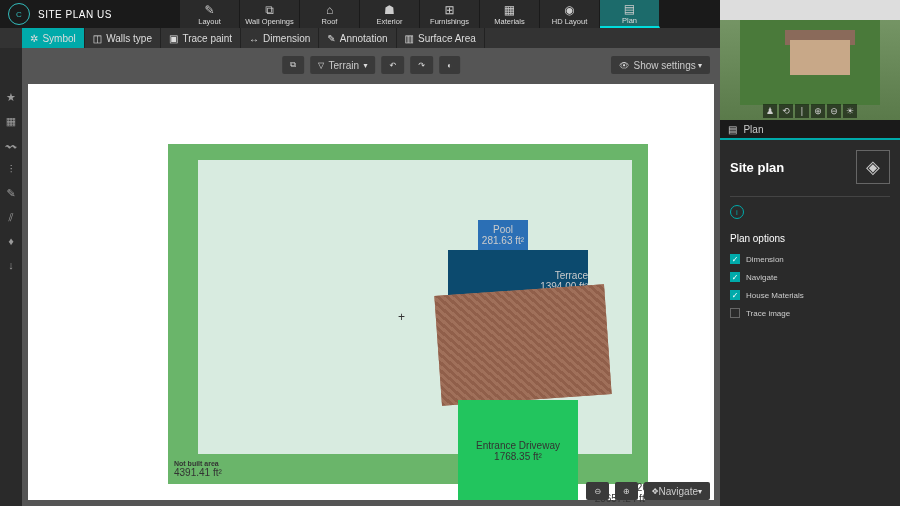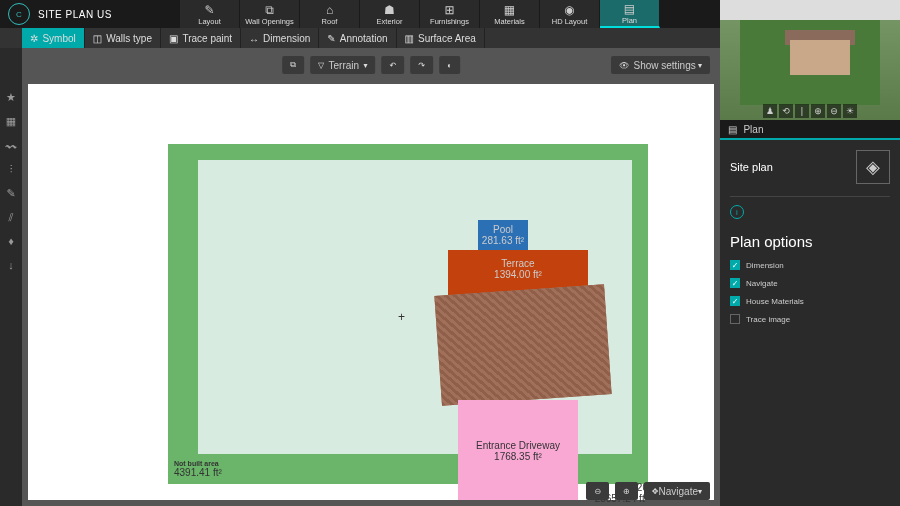--- a/index.html
+++ b/index.html
@@ -22,47 +22,47 @@
 .searchrow{position:absolute;top:48px;left:22px;width:110px;height:16px;background:#4a4a4a;border-radius:8px;display:flex;align-items:center;padding:0 6px}
 .searchrow input{background:none;border:none;outline:none;font-size:8px;color:#ccc;flex:1}
 .catalog{position:absolute;top:68px;left:22px;width:110px;height:14px;background:#0aa;display:flex;align-items:center;padding:0 4px;font-size:8px;color:#fff;cursor:pointer}
 .lefttools{position:absolute;top:84px;left:0;width:22px;bottom:0;background:#2a2a2a;display:flex;flex-direction:column;align-items:center;padding-top:6px;gap:10px}
 .lefttools .lt{width:14px;height:14px;font-size:11px;color:#999;cursor:pointer;display:flex;align-items:center;justify-content:center}
 .canvas{position:absolute;top:48px;left:22px;right:180px;bottom:0;background:#555}
 .paper{position:absolute;top:36px;left:6px;right:6px;bottom:6px;background:#fff}
 .lot{position:absolute;top:60px;left:140px;width:480px;height:340px;background:#6ab56a}
 .inner{position:absolute;top:16px;left:30px;right:16px;bottom:30px;background:#d8ebe0}
 .pool{position:absolute;top:60px;left:280px;width:50px;height:30px;background:#2b6fb5;color:#fff;font-size:6px;text-align:center;padding-top:4px}
-.terrace{position:absolute;top:90px;left:250px;width:140px;height:50px;background:#c2410c;color:#fff;font-size:7px;text-align:center;padding-top:8px}
+.terrace{position:absolute;top:90px;left:250px;width:140px;height:50px;background:#0c4a6e;color:#fff;font-size:7px;text-align:right;padding-top:20px}
 .roof{position:absolute;top:130px;left:240px;width:170px;height:110px;background:#a0705a;background-image:repeating-linear-gradient(45deg,#905f4a 0 3px,#a0705a 3px 6px);transform:rotate(-4deg)}
-.drive{position:absolute;top:240px;left:260px;width:120px;height:100px;background:#f9a8d4;color:#333;font-size:7px;text-align:center;padding-top:40px}
+.drive{position:absolute;top:240px;left:260px;width:120px;height:100px;background:#22c55e;color:#333;font-size:7px;text-align:center;padding-top:40px}
 .nba{position:absolute;bottom:6px;left:6px;font-size:7px;color:#333}
 .nba b{display:block;font-size:7px;color:#333}
 .lotlbl{position:absolute;bottom:-20px;right:0;font-size:7px;color:#333;text-align:right}
 .cross{position:absolute;top:150px;left:200px;font-size:12px;color:#333}
 .topctrl{position:absolute;top:8px;left:50%;transform:translateX(-50%);display:flex;gap:6px}
 .tcbtn{background:#3a3a3a;height:18px;display:flex;align-items:center;padding:0 8px;font-size:8px;color:#ddd;cursor:pointer;border-radius:2px}
 .showset{position:absolute;top:8px;right:10px}
 .bottomctrl{position:absolute;bottom:6px;right:10px;display:flex;gap:6px}
 .rightpanel{position:absolute;top:0;right:0;width:180px;bottom:0;background:#2a2a2a;display:flex;flex-direction:column}
 .preview{height:120px;background:#6a8a5a;position:relative;background-image:linear-gradient(#7a9a6a,#5a7a4a)}
 .preview .sky{position:absolute;top:0;left:0;right:0;height:20px;background:#ddd}
 .preview .ground{position:absolute;top:20px;left:20px;right:20px;bottom:15px;background:#4a7a3a}
 .preview .house{position:absolute;top:40px;left:70px;width:60px;height:35px;background:#c8a888}
 .preview .hroof{position:absolute;top:30px;left:65px;width:70px;height:15px;background:#8a6a5a}
 .previewtools{position:absolute;bottom:2px;left:50%;transform:translateX(-50%);display:flex;gap:2px}
 .previewtools .pt{width:14px;height:14px;background:rgba(0,0,0,.5);font-size:9px;display:flex;align-items:center;justify-content:center;cursor:pointer}
 .tabrow{height:20px;background:#1a1a1a;display:flex;align-items:center;padding:0 8px;gap:6px;border-bottom:2px solid #0aa}
 .tabrow .tic{font-size:10px}
 .panelbody{padding:10px;flex:1}
 .siteplan-hdr{display:flex;justify-content:space-between;align-items:center;margin-bottom:12px}
-.siteplan-hdr h3{font-size:11px;color:#fff;font-weight:normal}
+.siteplan-hdr h3{font-size:13px;color:#fff;font-weight:bold}
 .bigicon{width:34px;height:34px;border:1px solid #666;display:flex;align-items:center;justify-content:center;font-size:18px;transform:rotate(0deg)}
 .infoic{width:14px;height:14px;border:1px solid #0aa;border-radius:50%;display:flex;align-items:center;justify-content:center;font-size:8px;color:#0aa;margin-bottom:14px}
-.optlbl{font-size:15px;color:#fff;margin-bottom:10px}
+.optlbl{font-size:10px;color:#fff;margin-bottom:10px}
 .chk{display:flex;align-items:center;gap:6px;margin-bottom:8px;cursor:pointer}
 .chk .box{width:10px;height:10px;border:1px solid #666;display:flex;align-items:center;justify-content:center;font-size:8px}
 .chk.on .box{background:#0aa;border-color:#0aa;color:#fff}
 .chk span{font-size:8px;color:#ccc}
 </style>
 </head>
 <body>
 
 <div class="topbar">
   <div class="logo">C</div>

